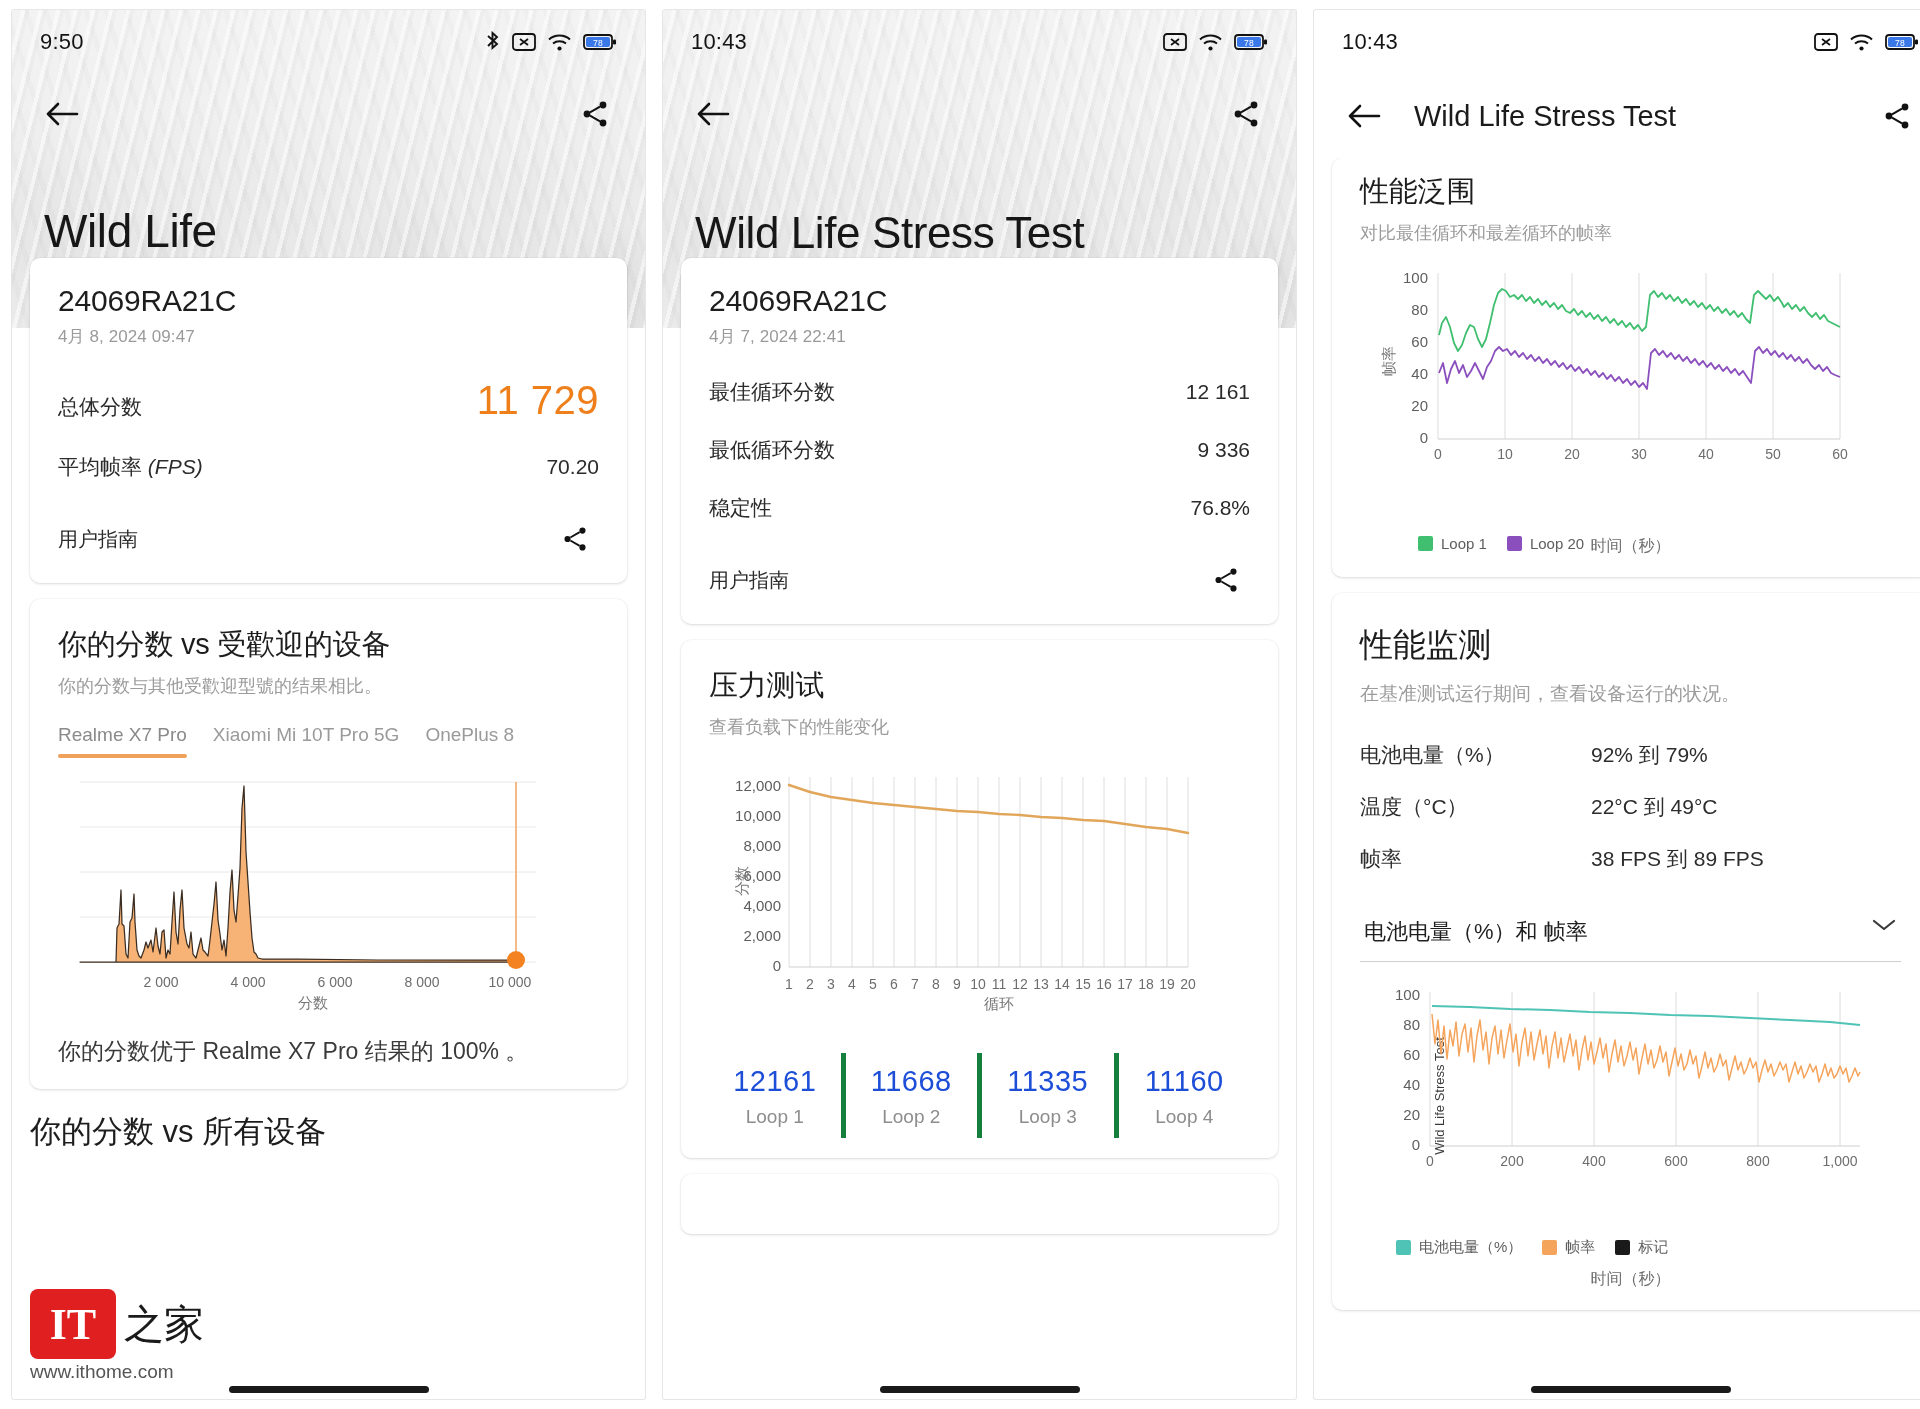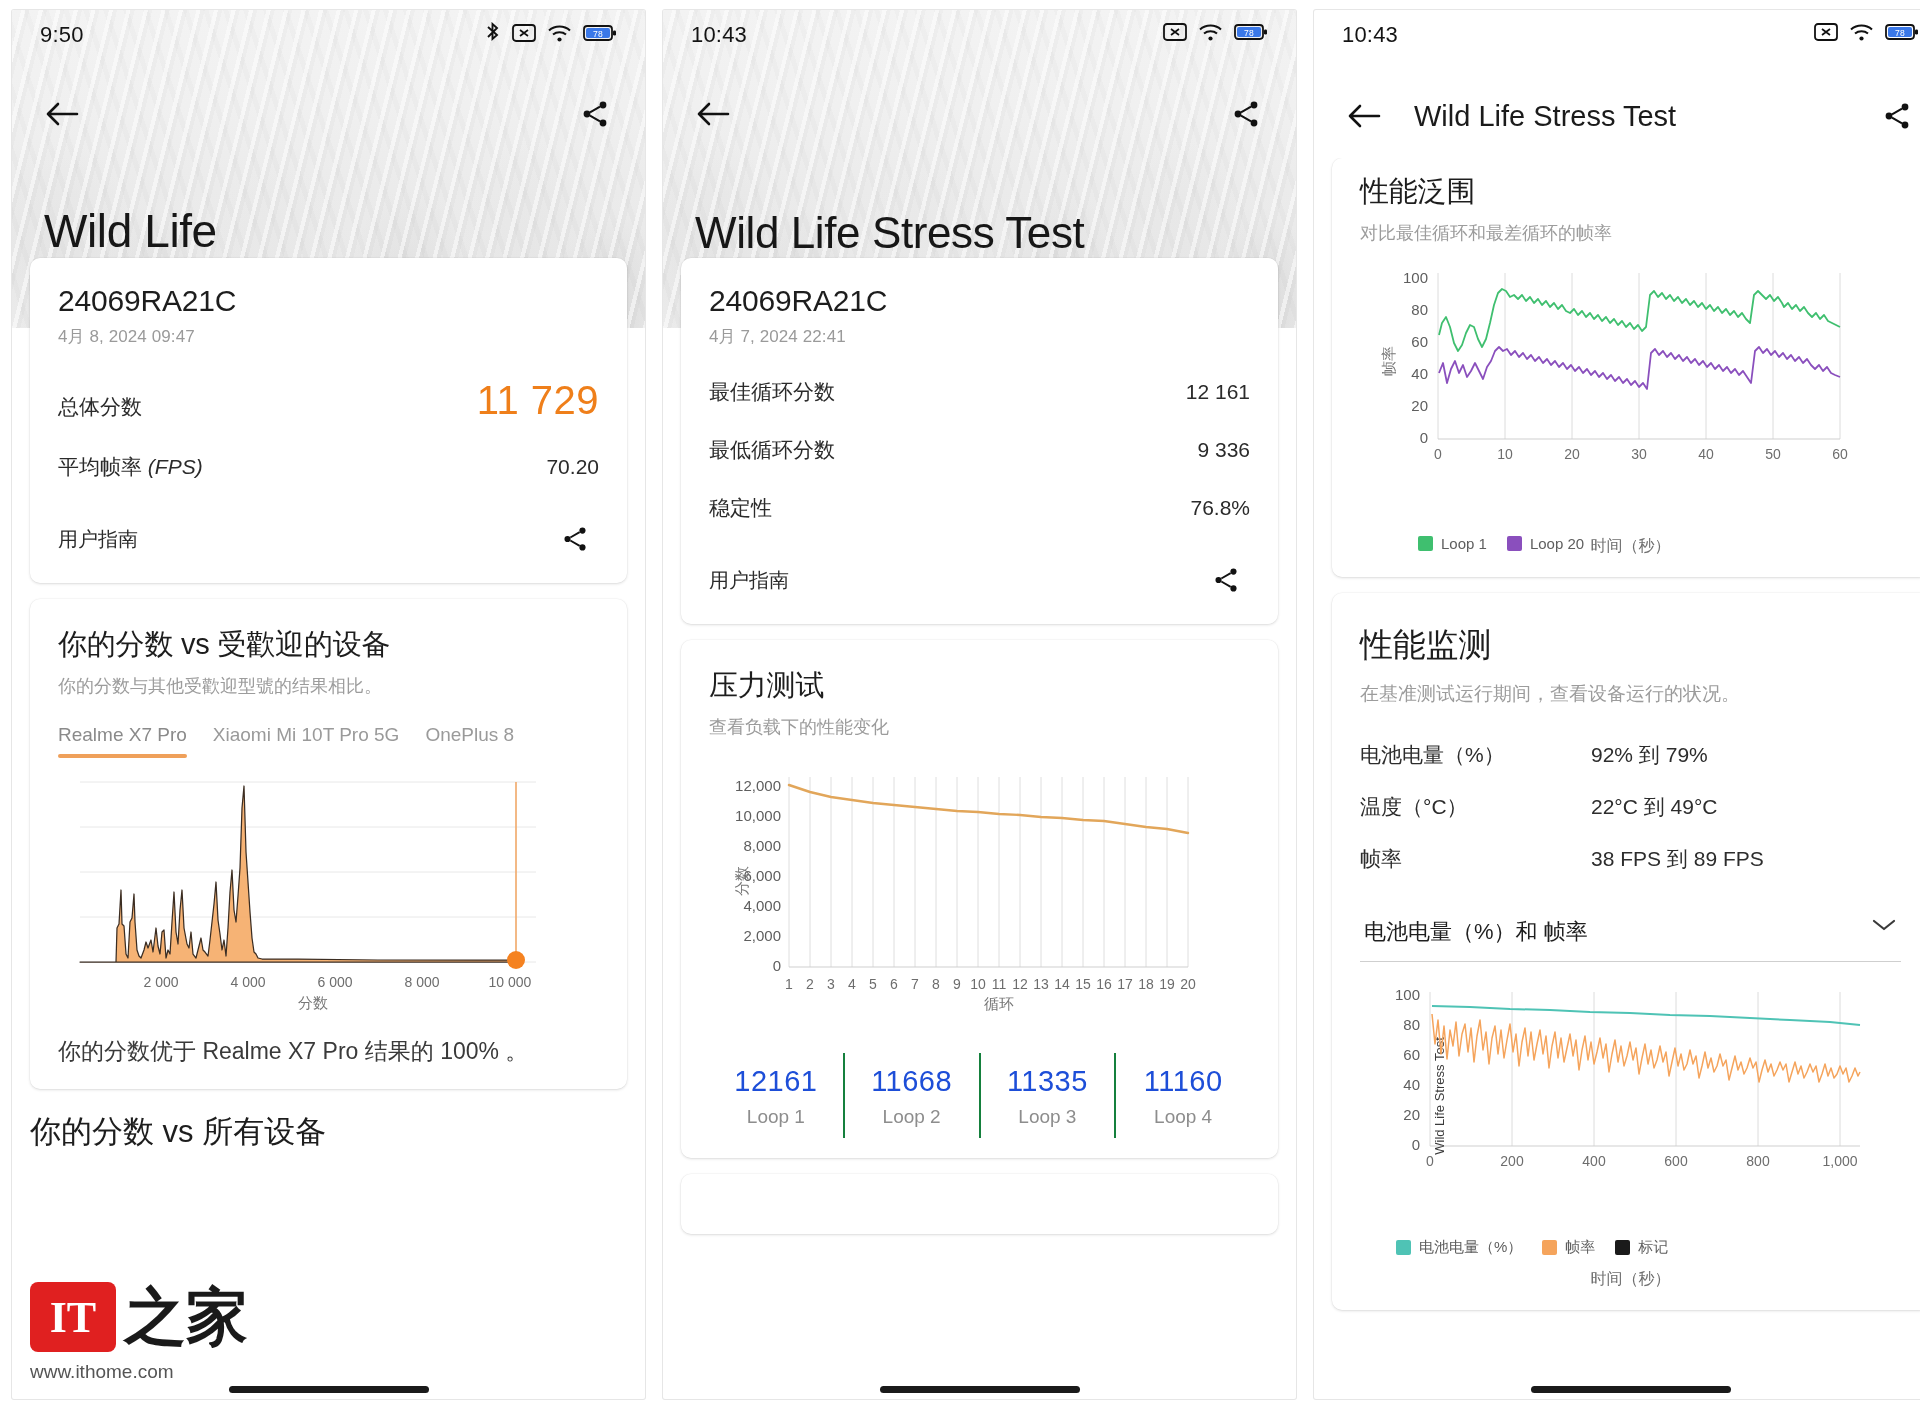--- a/index.html
+++ b/index.html
@@ -14,22 +14,22 @@
     position: relative;
     width: 633px; height: 1389px;
     background:#fff;
     border-radius: 2px;
     overflow: hidden;
     flex: 0 0 auto;
     box-shadow: 0 0 0 1px #e6e6e6;
   }
   
   .statusbar {
-    position:absolute; top:12px; left:0; right:0; height:64px;
-    display:flex; align-items:flex-start; justify-content:space-between;
+    position:absolute; top:0; left:0; right:0; height:64px;
+    display:flex; align-items:center; justify-content:space-between;
     padding: 0 28px; z-index: 40;
     font-size: 21px; color:#1b1b1b; letter-spacing: .2px;
   }
   .statusbar .time { font-size: 22px; font-weight: 400; color:#141414;}
   .sb-icons { display:flex; align-items:center; gap:11px; }
   .sb-icons svg { display:block; }
   .batt { display:flex; align-items:center; }
   
   .hero {
     position:relative; height: 318px; overflow:hidden;
@@ -80,21 +80,21 @@
   .tab.active { color:#8a8a8a; }
   .tab.active::after { content:""; position:absolute; left:0; right:0; bottom:0; height:4px; background:#efa05a; border-radius:2px;}
   
   .ax { font-size: 14px; fill:#6d6d6d; font-family:"Liberation Sans", sans-serif;}
   .ax2 { font-size: 15px; fill:#5e5e5e; font-family:"Liberation Sans", sans-serif;}
   .axlabel { font-size: 15px; fill:#777; font-family:"Liberation Sans", sans-serif;}
   .note { font-size:23px; color:#3a3a3a; margin-top:18px; line-height:1.5;}
   .big-sec { font-size: 31px; color:#1d1d1d; padding: 6px 18px 0 18px;}
   
   .loops { display:flex; margin-top: 20px; }
-  .loop { flex:1; text-align:center; padding: 12px 0 10px 0; border-left:2px solid #15803d;}
+  .loop { flex:1; text-align:center; padding: 12px 0 10px 0; border-left:5px solid #15803d;}
   .loop:first-child { border-left:none; }
   .loop .v { font-size: 29px; color:#1d4ed8; letter-spacing:.5px;}
   .loop .n { font-size: 19px; color:#8d8d8d; margin-top:8px;}
   
   .appbar { position:absolute; top:64px; left:0; right:0; height:84px; display:flex; align-items:center; padding: 0 26px; gap:26px; z-index:30; background:#fff;}
   .appbar .t { font-size: 29px; color:#1b1b1b; flex:1; }
   .p3body { position:absolute; top:148px; left:0; right:0; bottom:0; overflow:hidden; }
   .mrow { display:flex; justify-content:space-between; margin-top:24px; }
   .mrow .k { font-size:21px; color:#2d2d2d; }
   .mrow .v { font-size:21px; color:#2d2d2d; width:310px;}
@@ -106,21 +106,21 @@
   .select .txt { font-size: 22px; color:#1f1f1f; }
   .legend { display:flex; align-items:center; gap:20px; margin-left:58px; margin-top:6px;}
   .lg { display:flex; align-items:center; gap:8px; font-size:15px; color:#5e5e5e;}
   .sw { width:15px; height:15px; border-radius:2px; }
   .xcap { text-align:center; font-size:16px; color:#6e6e6e; margin-top:8px;}
   .navbar { position:absolute; bottom:6px; left:0; right:0; display:flex; justify-content:center; }
   .navbar .pill { width: 200px; height:7px; border-radius:4px; background:#1a1a1a; }
   .watermark { position:absolute; left:18px; bottom:16px; z-index:60; }
   .wm-box { width:86px; height:70px; background:#e02020; border-radius:8px; display:flex; align-items:center; justify-content:center; }
   .wm-box span { color:#fff; font-size:44px; font-weight:bold; font-family:"Liberation Serif", serif;}
-  .wm-cn { font-size:62px; color:#1a1a1a; font-weight:bold; margin-left:8px; font-family:"DejaVu Sans", sans-serif;}
+  .wm-cn { font-size:40px; color:#1a1a1a; font-weight:normal; margin-left:8px; font-family:"DejaVu Sans", sans-serif;}
   .wm-url { font-size:19px; color:#555; margin-top:2px; }
 </style>
 </head>
 <body>
 
 <div class="board">
 
   <div class="phone">
     <div class="statusbar">
       <div class="time">9:50</div>

